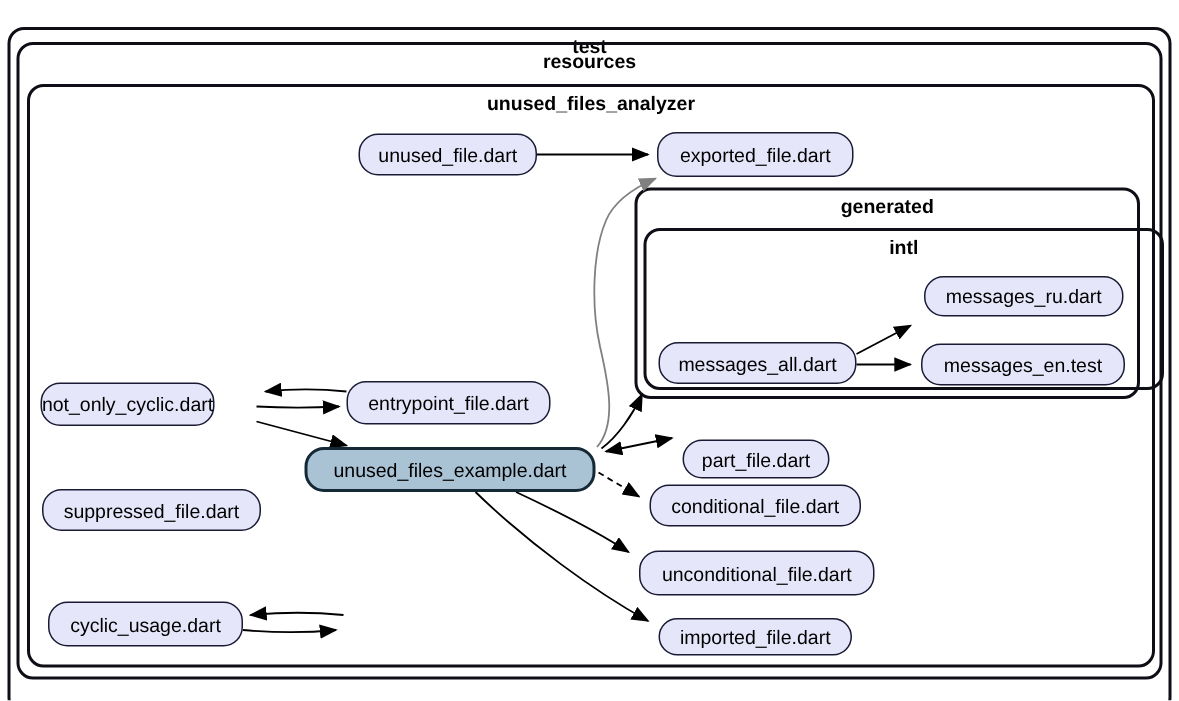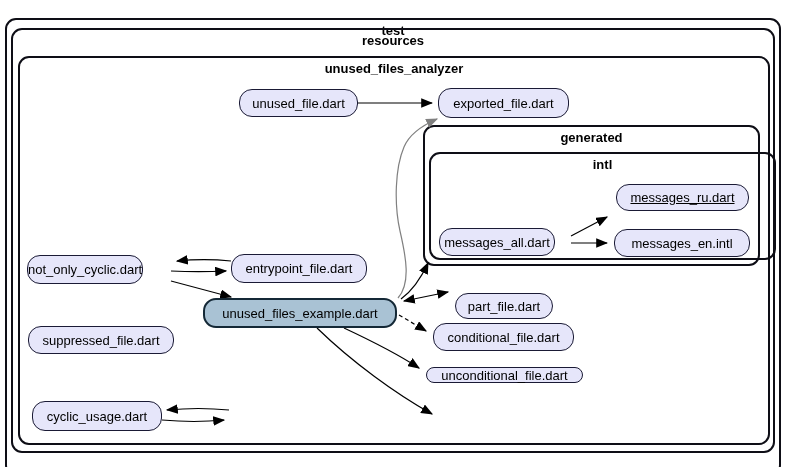--- a/index.html
+++ b/index.html
@@ -67,25 +67,26 @@
     <path class="edge gray" d="M 398,298 C 411,283 406,257 400,231 C 394,204 395,168 404,147 C 409,135 421,126 437,119" marker-end="url(#arrow-gray)"></path>
     <path class="edge" d="M 401,299 C 412,291 422,276 428,263" marker-end="url(#arrow)"></path>
     <path class="edge" d="M 571,236 L 607,217" marker-end="url(#arrow)"></path>
     <path class="edge" d="M 571,243 L 607,243" marker-end="url(#arrow)"></path>
     <path class="edge" d="M 229,410 C 209,408 188,408 167,410" marker-end="url(#arrow)"></path>
     <path class="edge" d="M 162,420 C 184,422 204,422 224,420" marker-end="url(#arrow)"></path>
   </svg>
 
   <div class="node" style="left:239px;top:89px;width:119px;height:28px;">unused_file.dart</div>
   <div class="node" style="left:438px;top:88px;width:131px;height:30px;">exported_file.dart</div>
-  <div class="node" style="left:616px;top:184px;width:133px;height:27px;text-decoration:underline;">messages_ru.dart</div>
-  <div class="node" style="left:439px;top:228px;width:116px;height:28px;">messages_all.dart</div>
-  <div class="node" style="left:614px;top:229px;width:136px;height:28px;">messages_en.intl</div>
+  <div class="node" style="left:616px;top:184px;width:133px;height:27px;">messages_ru.dart</div>
+  <div class="node" style="left:439px;top:228px;width:132px;height:28px;">messages_all.dart</div>
+  <div class="node" style="left:614px;top:229px;width:136px;height:28px;">messages_en.test</div>
   <div class="node" style="left:27px;top:255px;width:116px;height:29px;">not_only_cyclic.dart</div>
   <div class="node" style="left:231px;top:254px;width:136px;height:29px;">entrypoint_file.dart</div>
   <div class="node highlight" style="left:203px;top:298px;width:194px;height:30px;">unused_files_example.dart</div>
   <div class="node" style="left:28px;top:326px;width:146px;height:28px;">suppressed_file.dart</div>
   <div class="node" style="left:455px;top:281px;width:98px;height:26px;margin-top:12px;">part_file.dart</div>
   <div class="node" style="left:433px;top:323px;width:141px;height:28px;">conditional_file.dart</div>
-  <div class="node" style="left:426px;top:367px;width:157px;height:16px;">unconditional_file.dart</div>
+  <div class="node" style="left:426px;top:367px;width:157px;height:30px;">unconditional_file.dart</div>
+  <div class="node" style="left:439px;top:412px;width:129px;height:25px;">imported_file.dart</div>
   <div class="node" style="left:32px;top:401px;width:130px;height:30px;">cyclic_usage.dart</div>
 
 </div>
 
 </body></html>

